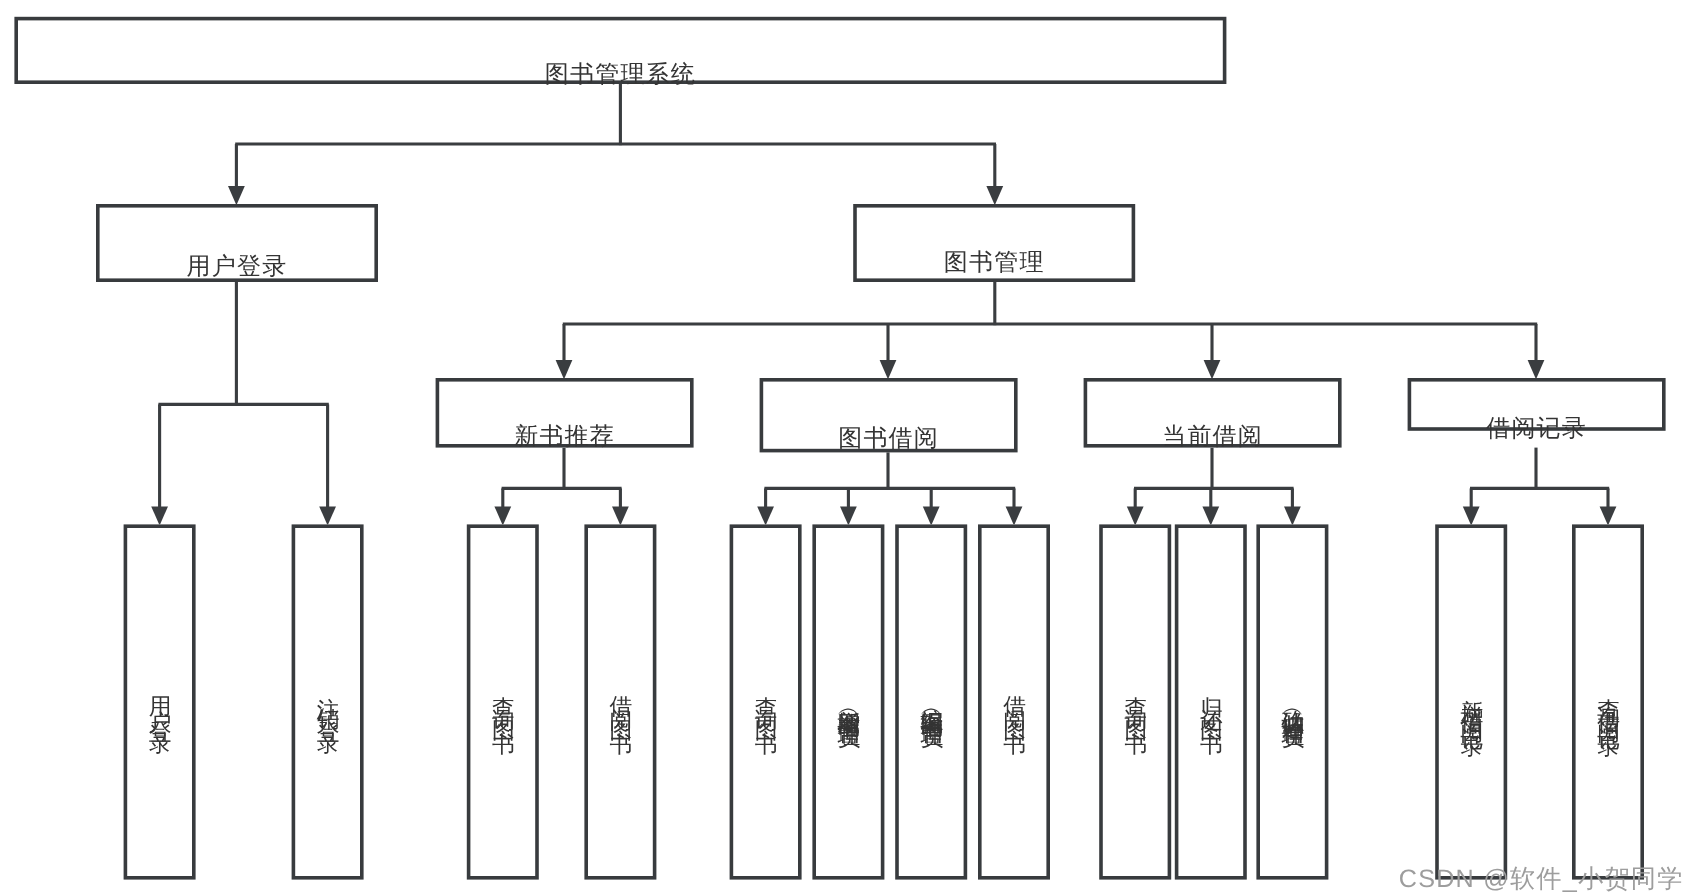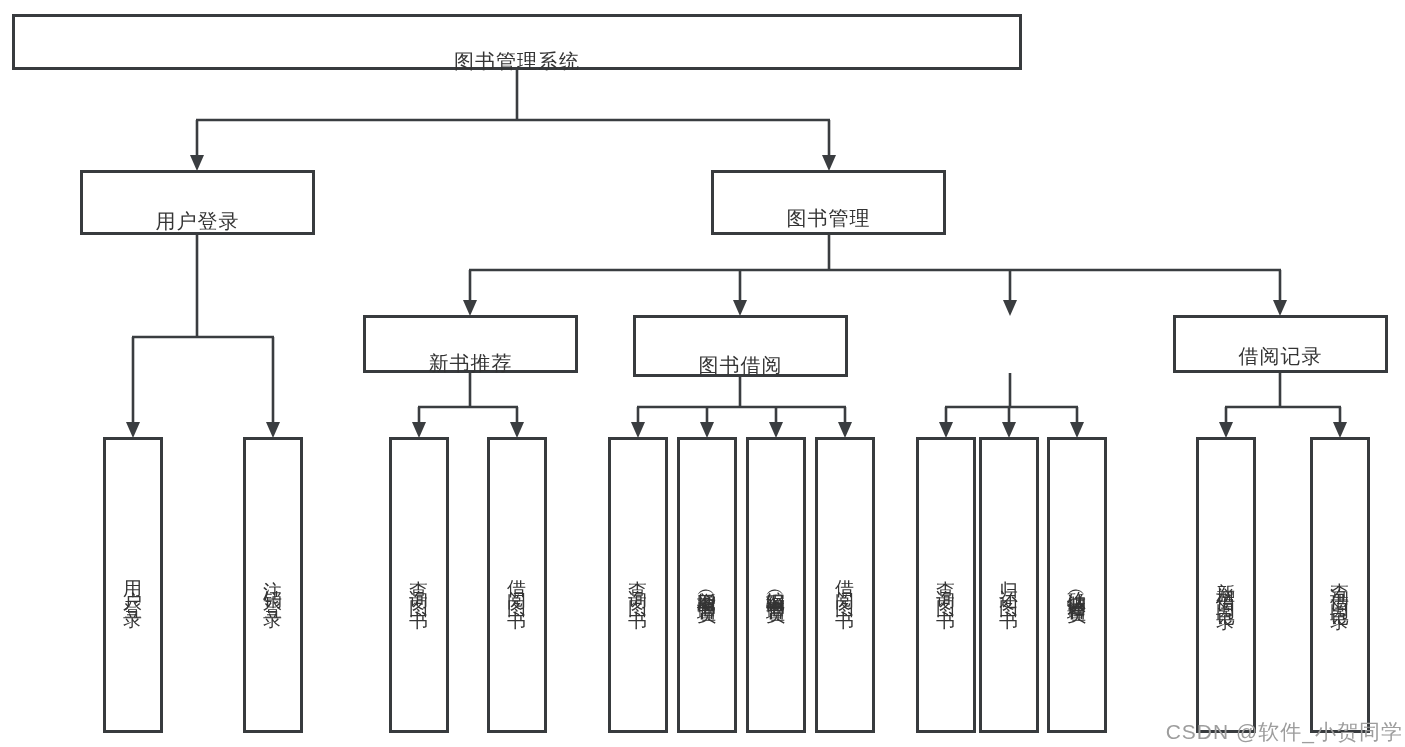--- a/index.html
+++ b/index.html
@@ -149,21 +149,24 @@
   <div class="node h" style="left:711px; top:170px; width:235px; height:65px;align-items:flex-end;">
     <span>图书管理</span>
   </div>
 
   <div class="node h" style="left:363px; top:315px; width:215px; height:58px;">
     <span>新书推荐</span>
   </div>
   <div class="node h" style="left:633px; top:315px; width:215px; height:62px;">
     <span>图书借阅</span>
   </div>
-  <div class="node h" style="left:1173px; top:315px; width:215px; height:58px;align-items:flex-end;">
+  <div class="node h" style="left:903px; top:315px; width:215px; height:58px;">
+    <span>当前借阅</span>
+  </div>
+  <div class="node h" style="left:1173px; top:315px; width:215px; height:44px;">
     <span>借阅记录</span>
   </div>
 
   <div class="node leaf" style="left:103px;">
     <span>用户登录</span>
   </div>
   <div class="node leaf" style="left:243px;">
     <span>注销登录</span>
   </div>
 

